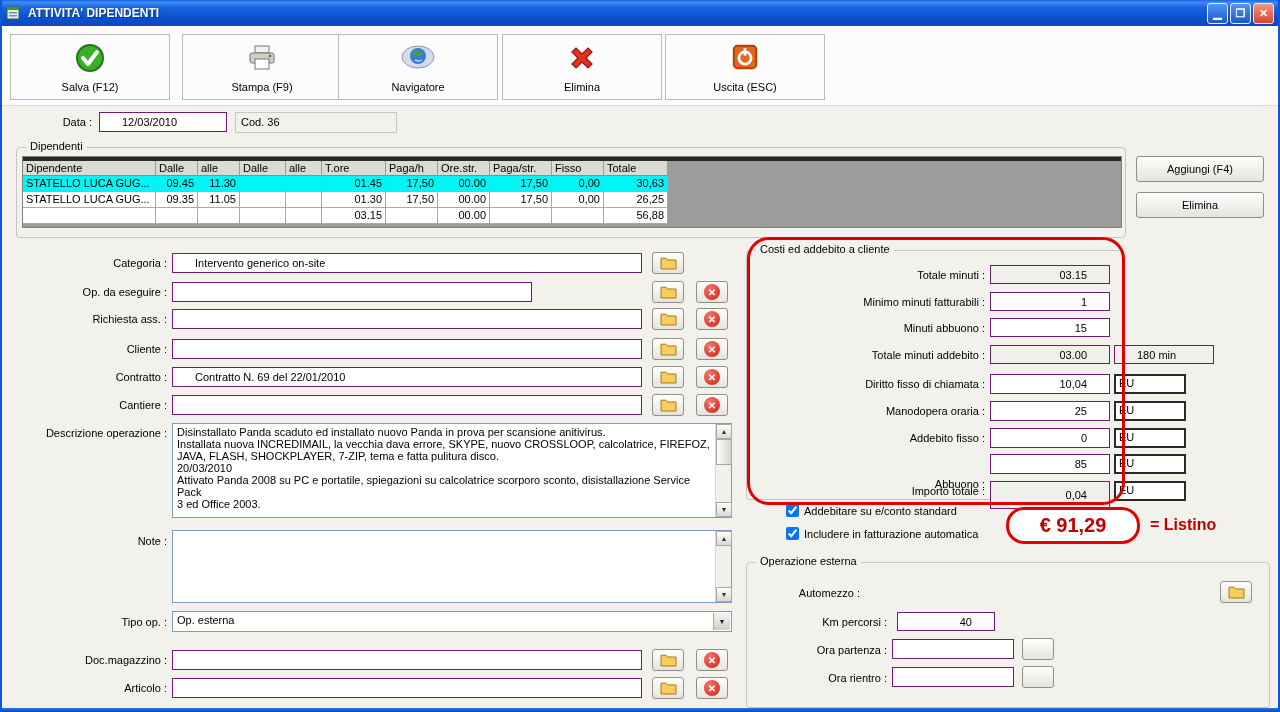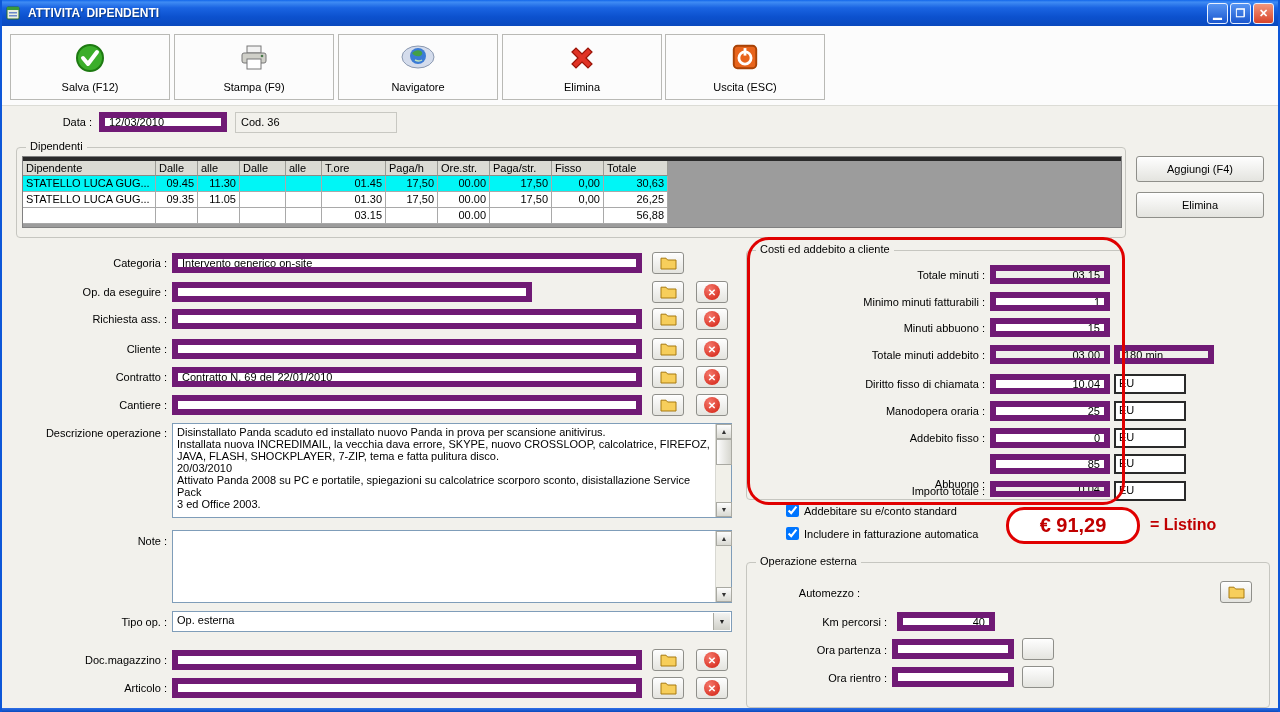--- a/index.html
+++ b/index.html
@@ -17,22 +17,22 @@
   .tbtn.close { background:linear-gradient(#F2977C,#D8442A); }
   .winborder-bottom { position:absolute; bottom:0; left:-2px; right:-2px; height:4px;
     background:linear-gradient(#2E6FE8,#0B49BC); }
   
   .toolbar { position:absolute; top:26px; left:0; right:0; height:80px; background:#FCFCFC; border-bottom:1px solid #DCDCD6; }
   .toolbtn { position:absolute; top:8px; height:66px; width:160px; background:#FCFCFC; border:1px solid #B9B9B5;
     display:flex; flex-direction:column; align-items:center; justify-content:space-between; padding:7px 0 6px 0; cursor:pointer; }
   .toolbtn span.cap { font-size:11px; }
   
   .lbl { position:absolute; text-align:right; white-space:nowrap; }
-  .tb  { position:absolute; border:6px solid #701a75; background:#fff; font:11px "Liberation Sans",sans-serif;
-         padding:2px 4px; }
+  .tb  { position:absolute; border:1px solid #701a75; background:#fff; font:11px "Liberation Sans",sans-serif;
+         padding:2px 22px; }
   .ro  { background:#EFEFEB; }
   .num { text-align:right; }
   .group { position:absolute; border:1px solid #C6C6C0; border-radius:4px; }
   .group-label { position:absolute; background:#F2F1EC; padding:0 4px; white-space:nowrap; }
   .btn { position:absolute; border:1px solid #8F8F8A; border-radius:3px;
          background:linear-gradient(#FEFEFE,#E4E4DF); box-shadow:inset 0 1px 0 #fff;
          font:11px "Liberation Sans",sans-serif; cursor:pointer; }
   .sq  { width:32px; height:22px; display:flex; align-items:center; justify-content:center; }
   .redx { width:16px; height:16px; border-radius:50%; background:radial-gradient(circle at 35% 30%,#F4766A,#D21F10);
           color:#fff; font-size:10px; font-weight:bold; display:flex; align-items:center; justify-content:center; }
@@ -99,21 +99,21 @@
   </div>
 
   <div class="toolbar">
     <div class="toolbtn" style="left:8px;">
       <svg width="32" height="32" viewBox="0 0 32 32">
         <circle cx="16" cy="16" r="13" fill="#3BAE2A" stroke="#1E7A12" stroke-width="2"></circle>
         <path d="M9 16l5 6 9-12" stroke="#fff" stroke-width="4" fill="none" stroke-linecap="round" stroke-linejoin="round"></path>
       </svg>
       <span class="cap">Salva (F12)</span>
     </div>
-    <div class="toolbtn" style="left:172px;">
+    <div class="toolbtn" style="left:180px;">
       <svg width="32" height="32" viewBox="0 0 32 32">
         <rect x="9" y="4" width="14" height="7" fill="#F2F2F2" stroke="#777"></rect>
         <rect x="4" y="11" width="24" height="10" rx="2" fill="#CFCFC8" stroke="#777"></rect>
         <rect x="9" y="17" width="14" height="10" fill="#fff" stroke="#777"></rect>
         <circle cx="24" cy="14" r="1.3" fill="#4A7A4A"></circle>
       </svg>
       <span class="cap">Stampa (F9)</span>
     </div>
     <div class="toolbtn" style="left:336px;">
       <svg width="36" height="30" viewBox="0 0 36 30">
@@ -347,21 +347,21 @@
 
   <div class="lbl" style="left:750px; top:432px; width:233px;">Addebito fisso :</div>
   <input class="tb num" style="left: 988px; top: 428px; width: 120px; height: 20px;" value="0">
   <div class="eu-unit" style="left:1112px; top:428px; width:72px;">EU</div>
 
   <div class="lbl" style="left:750px; top:478px; width:233px;">Abbuono :</div>
   <input class="tb num" style="left: 988px; top: 454px; width: 120px; height: 20px;" value="85">
   <div class="eu-unit" style="left:1112px; top:454px; width:72px;">EU</div>
 
   <div class="lbl" style="left:750px; top:485px; width:233px;">Importo totale :</div>
-  <input class="tb ro num" style="left: 988px; top: 481px; width: 120px; height: 16px;" readonly="" value="0,04">
+  <input class="tb ro num" style="left: 988px; top: 481px; width: 120px; height: 28px;" readonly="" value="0,04">
   <div class="eu-unit" style="left:1112px; top:481px; width:72px;">EU</div>
 
   <div class="annot" style="left:745px; top:237px; width:378px; height:268px;"></div>
 
   <label class="chk" style="left:784px; top:504px;">
     <input type="checkbox" checked="" style="">
     <span>Addebitare su e/conto standard</span>
   </label>
   <label class="chk" style="left:784px; top:527px;">
     <input type="checkbox" checked="" style="">

